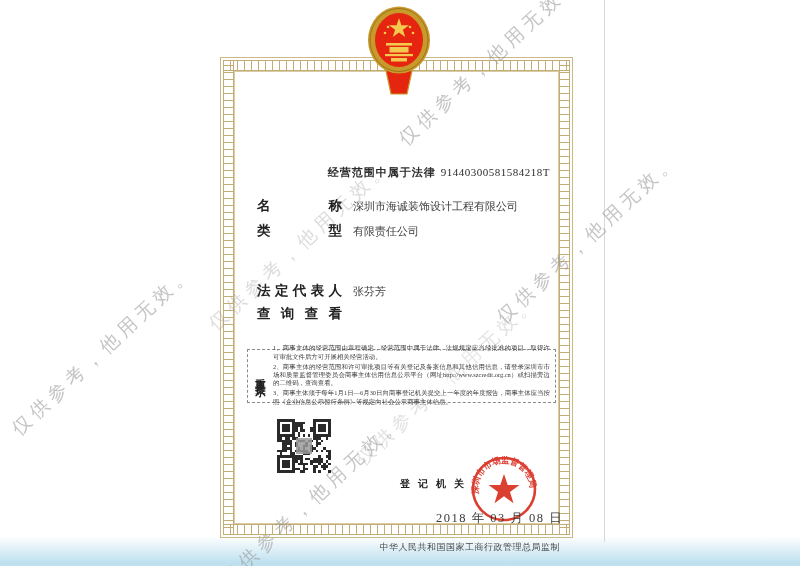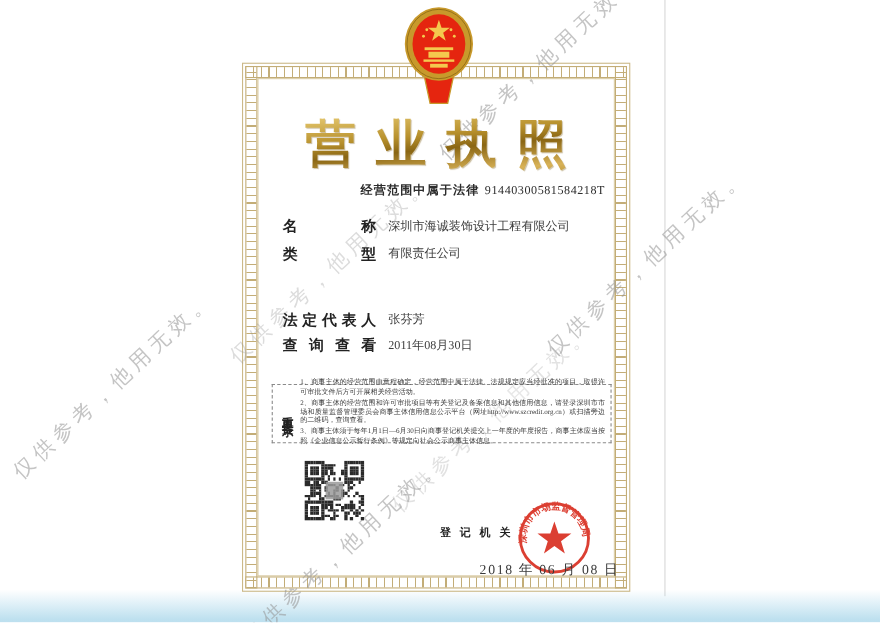--- a/index.html
+++ b/index.html
@@ -95,21 +95,20 @@
     <circle cx="23" cy="21" r="1.3" fill="#f4c94e"></circle>
     <circle cx="45" cy="21" r="1.3" fill="#f4c94e"></circle>
     <circle cx="20" cy="27" r="1.3" fill="#f4c94e"></circle>
     <circle cx="48" cy="27" r="1.3" fill="#f4c94e"></circle>
     <rect x="21" y="37" width="26" height="2.6" fill="#f4c94e"></rect>
     <rect x="24.5" y="41" width="19" height="5.5" fill="#f4c94e"></rect>
     <rect x="20" y="48" width="28" height="2.2" fill="#f4c94e"></rect>
     <rect x="26" y="52" width="16" height="3.5" fill="#f4c94e"></rect>
   </svg>
 
-  <div class="title">营业执照</div>
 
   <div class="credit">
     <span class="credit-label">经营范围中属于法律</span><span class="credit-code">91440300581584218T</span>
   </div>
 
   <div class="frow r1">
     <div class="flabel">名称</div>
     <div class="fvalue">深圳市海诚装饰设计工程有限公司</div>
   </div>
   <div class="frow r2">
@@ -117,21 +116,20 @@
     <div class="fvalue">有限责任公司</div>
   </div>
   <div class="frow r3">
   </div>
   <div class="frow r4">
     <div class="flabel">法定代表人</div>
     <div class="fvalue">张芬芳</div>
   </div>
   <div class="frow r5">
     <div class="flabel">查询查看</div>
-    <div class="fvalue">2011年08月30日</div>
   </div>
 
   <div class="notice">
     <div class="n-side">重要提示</div>
     <div class="n-items">
       <p>1、商事主体的经营范围由章程确定，经营范围中属于法律、法规规定应当经批准的项目，取得许可审批文件后方可开展相关经营活动。</p>
       <p>2、商事主体的经营范围和许可审批项目等有关登记及备案信息和其他信用信息，请登录深圳市市场和质量监督管理委员会商事主体信用信息公示平台（网址http://www.szcredit.org.cn）或扫描旁边的二维码，查询查看。</p>
       <p>3、商事主体须于每年1月1日—6月30日向商事登记机关提交上一年度的年度报告，商事主体应当按照《企业信息公示暂行条例》等规定向社会公示商事主体信息。</p>
     </div>
   </div>
@@ -382,16 +380,17 @@
     <circle cx="46" cy="47" r="31" fill="none" stroke="#d92f21" stroke-width="2.6"></circle>
     <path d="M46 32 L49.7 43.1 L61.4 43.1 L52 50 L55.5 61.2 L46 54.3 L36.5 61.2 L40 50 L30.6 43.1 L42.3 43.1 Z" fill="#d92f21"></path>
     <defs>
       <path id="sealArc" d="M 20.5 52 A 26 26 0 1 1 71.5 52" fill="none"></path>
     </defs>
     <text font-size="8.6" fill="#d92f21" font-weight="bold" font-family="Liberation Serif,serif">
       <textPath href="#sealArc">深圳市市场监督管理局</textPath>
     </text>
   </svg>
 
-  <div class="issue-date">2018 年 06 月 08 日</div>
-
+  <div class="issue-date">2018 年 03 月 08 日</div>
+
+  <div class="footer">中华人民共和国国家工商行政管理总局监制</div>
 
 </div>
 
 </body></html>

